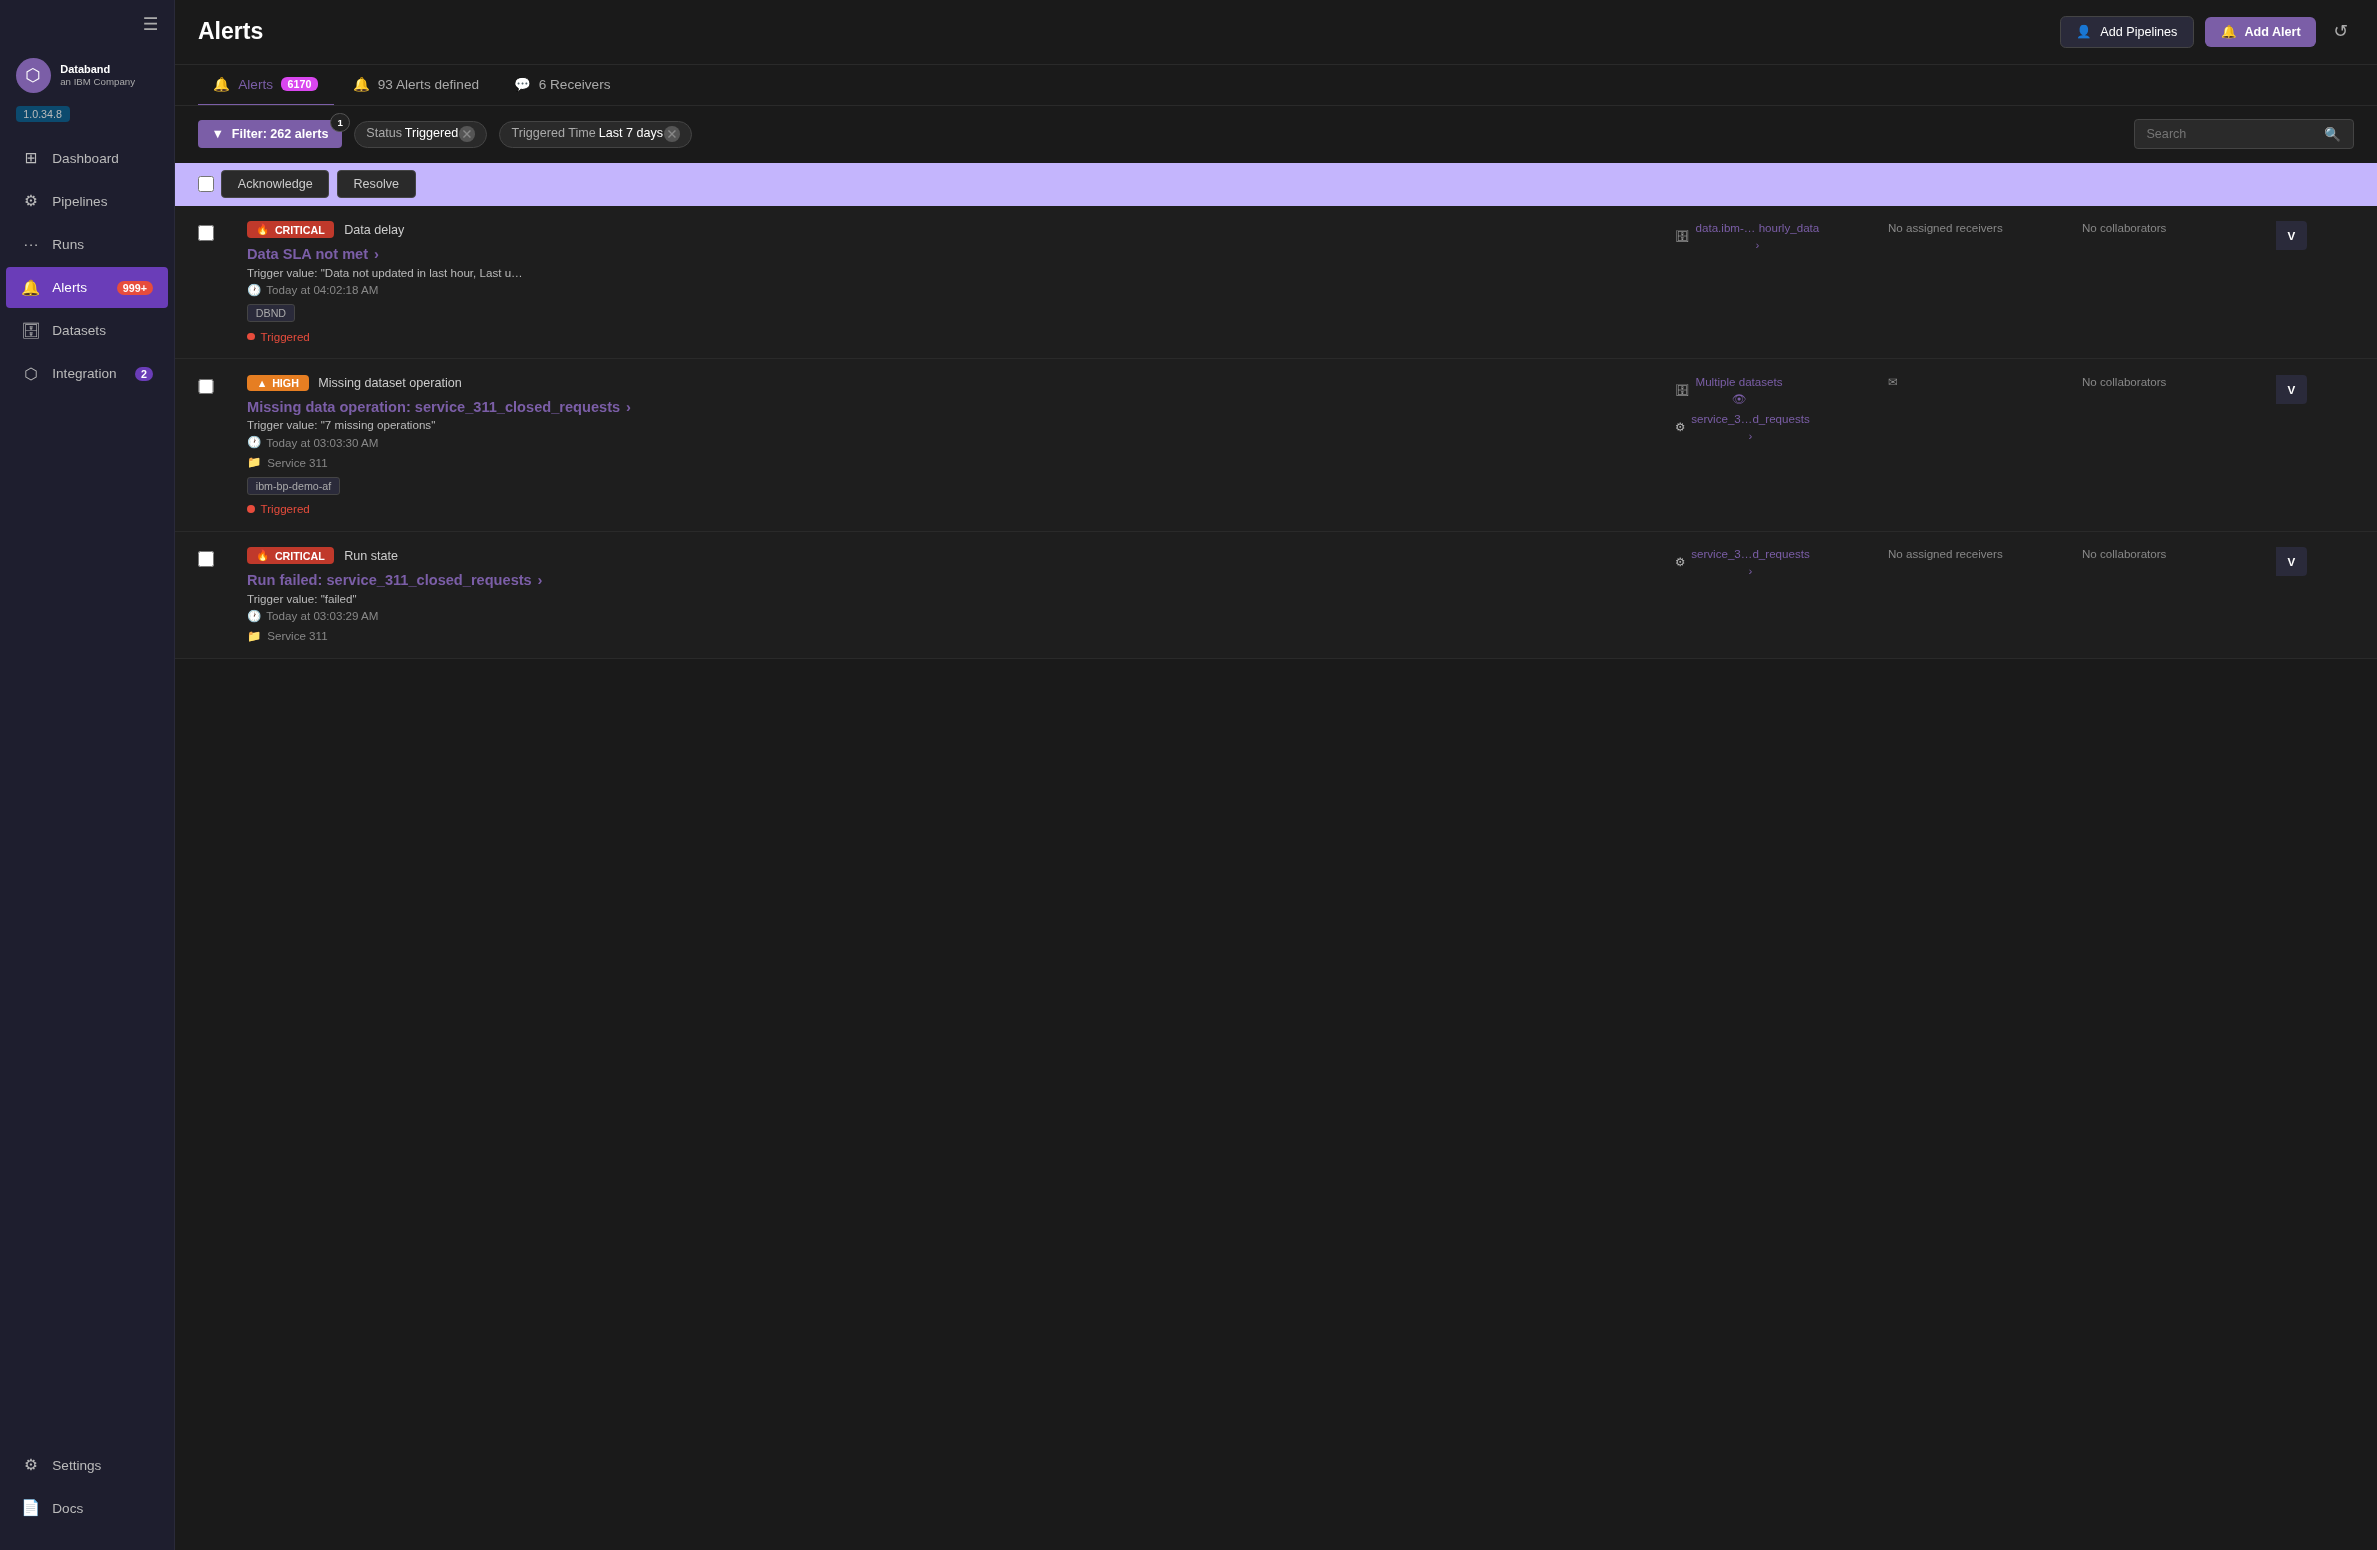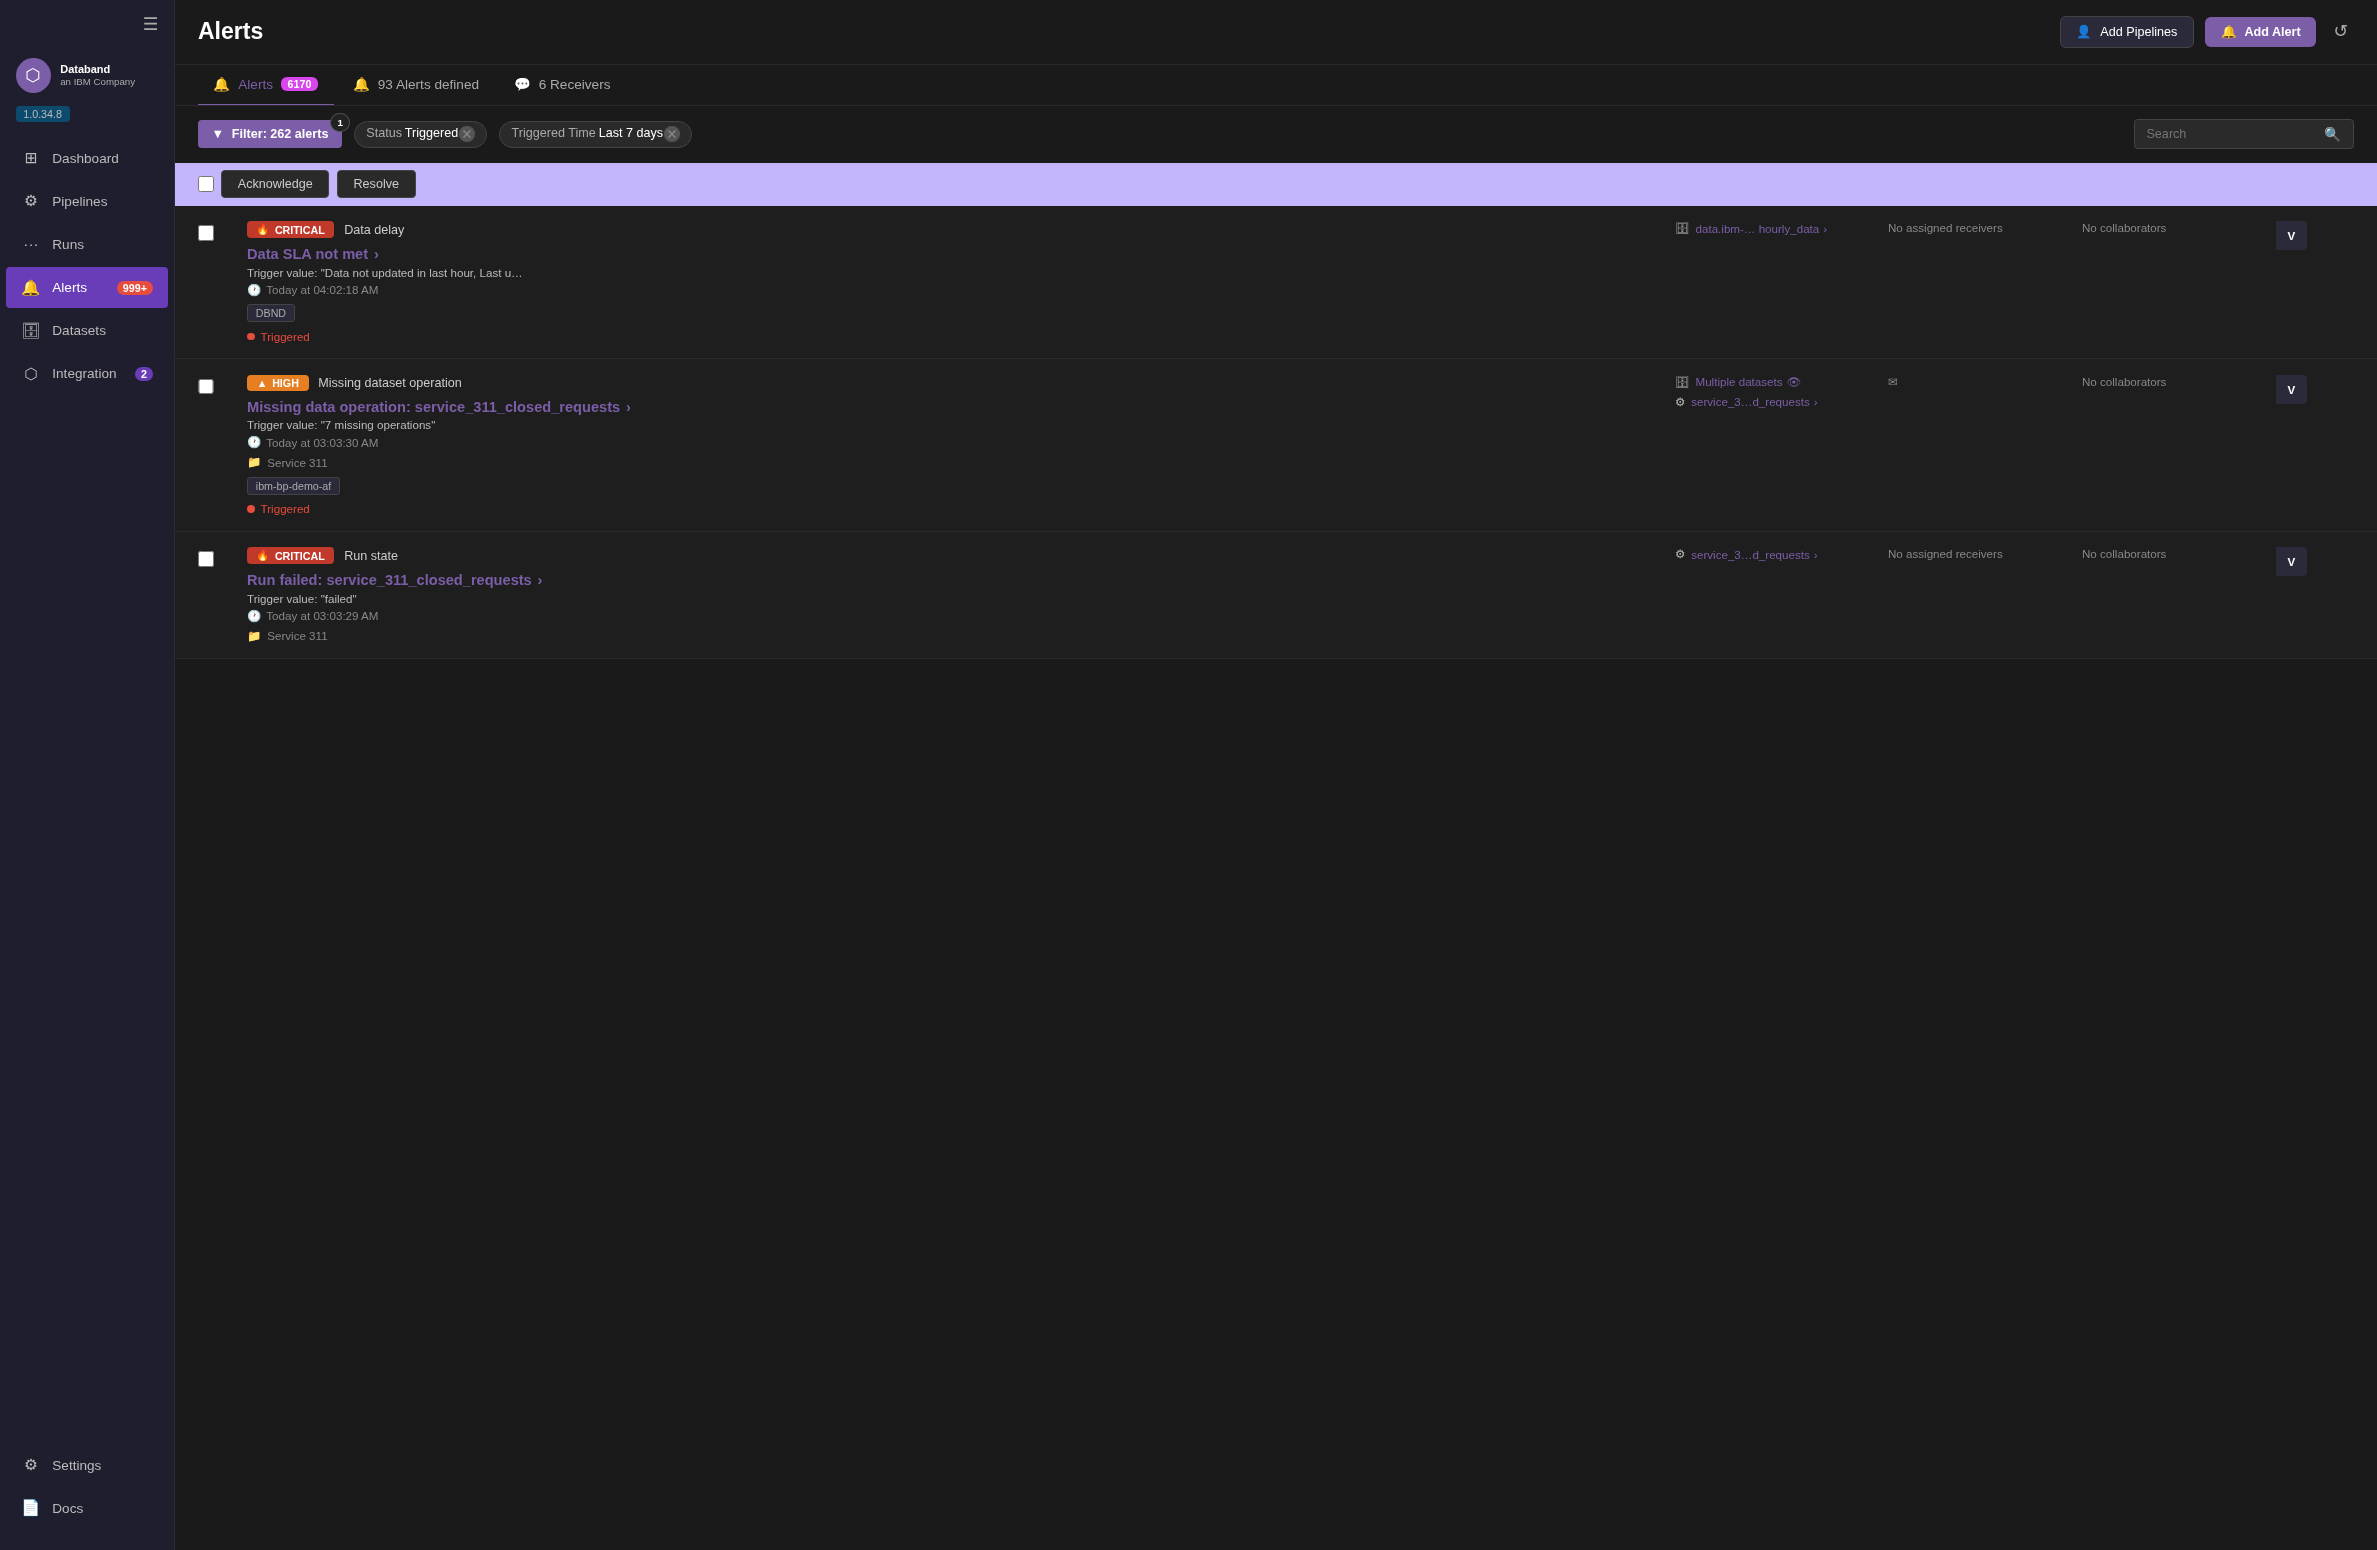--- a/index.html
+++ b/index.html
@@ -315,21 +315,21 @@
       padding: 1.9px 7.8px;
       font-size: 10.7px;
       color: #aaa;
       width: fit-content;
       margin-top: 3.9px;
     }
     .status-triggered { display: flex; align-items: center; gap: 5.8px; font-size: 11.6px; color: #e74c3c; margin-top: 3.9px; }
     .status-dot { width: 7.8px; height: 7.8px; border-radius: 50%; background: #e74c3c; }
     .origin-cell { display: flex; flex-direction: column; gap: 5.8px; }
     .origin-item { display: flex; align-items: center; gap: 5.8px; font-size: 11.6px; color: #bbb; }
-    .origin-link { color: #7b5ea7; font-size: 11.6px; cursor: pointer; display: flex; align-items: center; gap: 3.9px; }
+    .origin-link { color: #7b5ea7; font-size: 11.6px; cursor: pointer; display: flex; align-items: center; gap: 3.9px; flex-direction: column; }
     .receivers-cell { color: #888; font-size: 11.6px; display: flex; align-items: center; gap: 5.8px; }
     .collaborators-cell { color: #888; font-size: 11.6px; }
     .view-btn {
       background: #2a2a3a;
       color: white;
       border: none;
       border-radius: 0 3.9px 3.9px 0;
       padding: 7.8px 11.6px;
       cursor: pointer;
       font-size: 11.6px;

